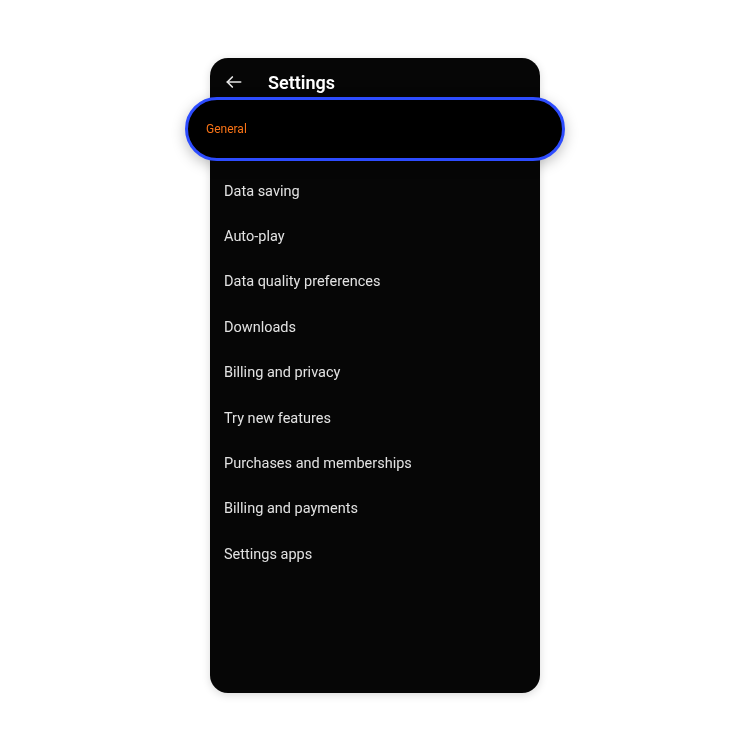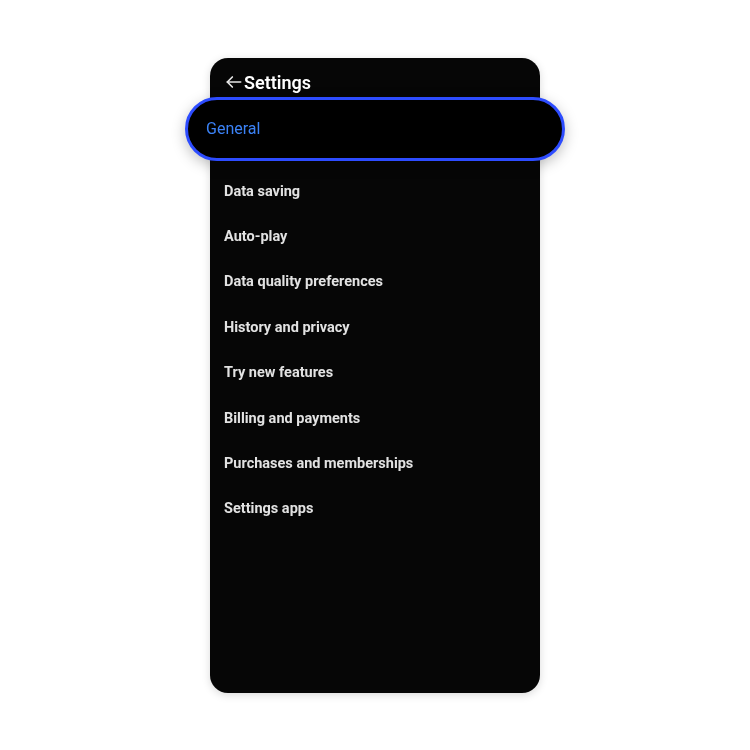--- a/index.html
+++ b/index.html
@@ -22,20 +22,21 @@
       background: #060606;
       border-radius: 18px;
       overflow: visible;
       position: relative;
       box-shadow: 0 2px 8px rgba(0,0,0,0.15);
     }
     .header {
       display: flex;
       align-items: center;
       padding: 14px 12px 14px 14px;
+      gap: 24px;
     }
     .back-icon {
       width: 20px;
       height: 20px;
       display: flex;
       align-items: center;
       justify-content: center;
       color: #e8e8e8;
       cursor: pointer;
     }
@@ -58,32 +59,32 @@
       border: 3px solid #2d4cff;
       border-radius: 32px;
       display: flex;
       align-items: center;
       padding-left: 18px;
       z-index: 10;
       box-shadow: 0 4px 14px rgba(0,0,0,0.25);
       cursor: pointer;
     }
     .selected-item span {
-      color: #3b82f6;
-      font-size: 16px;
+      color: #f97316;
+      font-size: 12px;
       font-weight: 400;
     }
     .content {
       padding-top: 62px;
     }
     .menu-item {
       padding: 14.2px 14px;
       color: #e2e2e2;
       font-size: 14.5px;
-      font-weight: 700;
+      font-weight: 400;
       cursor: pointer;
     }
   </style>
 </head>
 <body>
 
 <div class="phone-frame">
 
   <div class="header">
     <div class="back-icon">
@@ -103,29 +104,32 @@
     <div class="menu-item">
       <span>Data saving</span>
     </div>
     <div class="menu-item">
       <span>Auto-play</span>
     </div>
     <div class="menu-item">
       <span>Data quality preferences</span>
     </div>
     <div class="menu-item">
-      <span>History and privacy</span>
+      <span>Downloads</span>
+    </div>
+    <div class="menu-item">
+      <span>Billing and privacy</span>
     </div>
     <div class="menu-item">
       <span>Try new features</span>
     </div>
     <div class="menu-item">
-      <span>Billing and payments</span>
+      <span>Purchases and memberships</span>
     </div>
     <div class="menu-item">
-      <span>Purchases and memberships</span>
+      <span>Billing and payments</span>
     </div>
     <div class="menu-item">
       <span>Settings apps</span>
     </div>
   </div>
 
 </div>
 
 </body></html>

